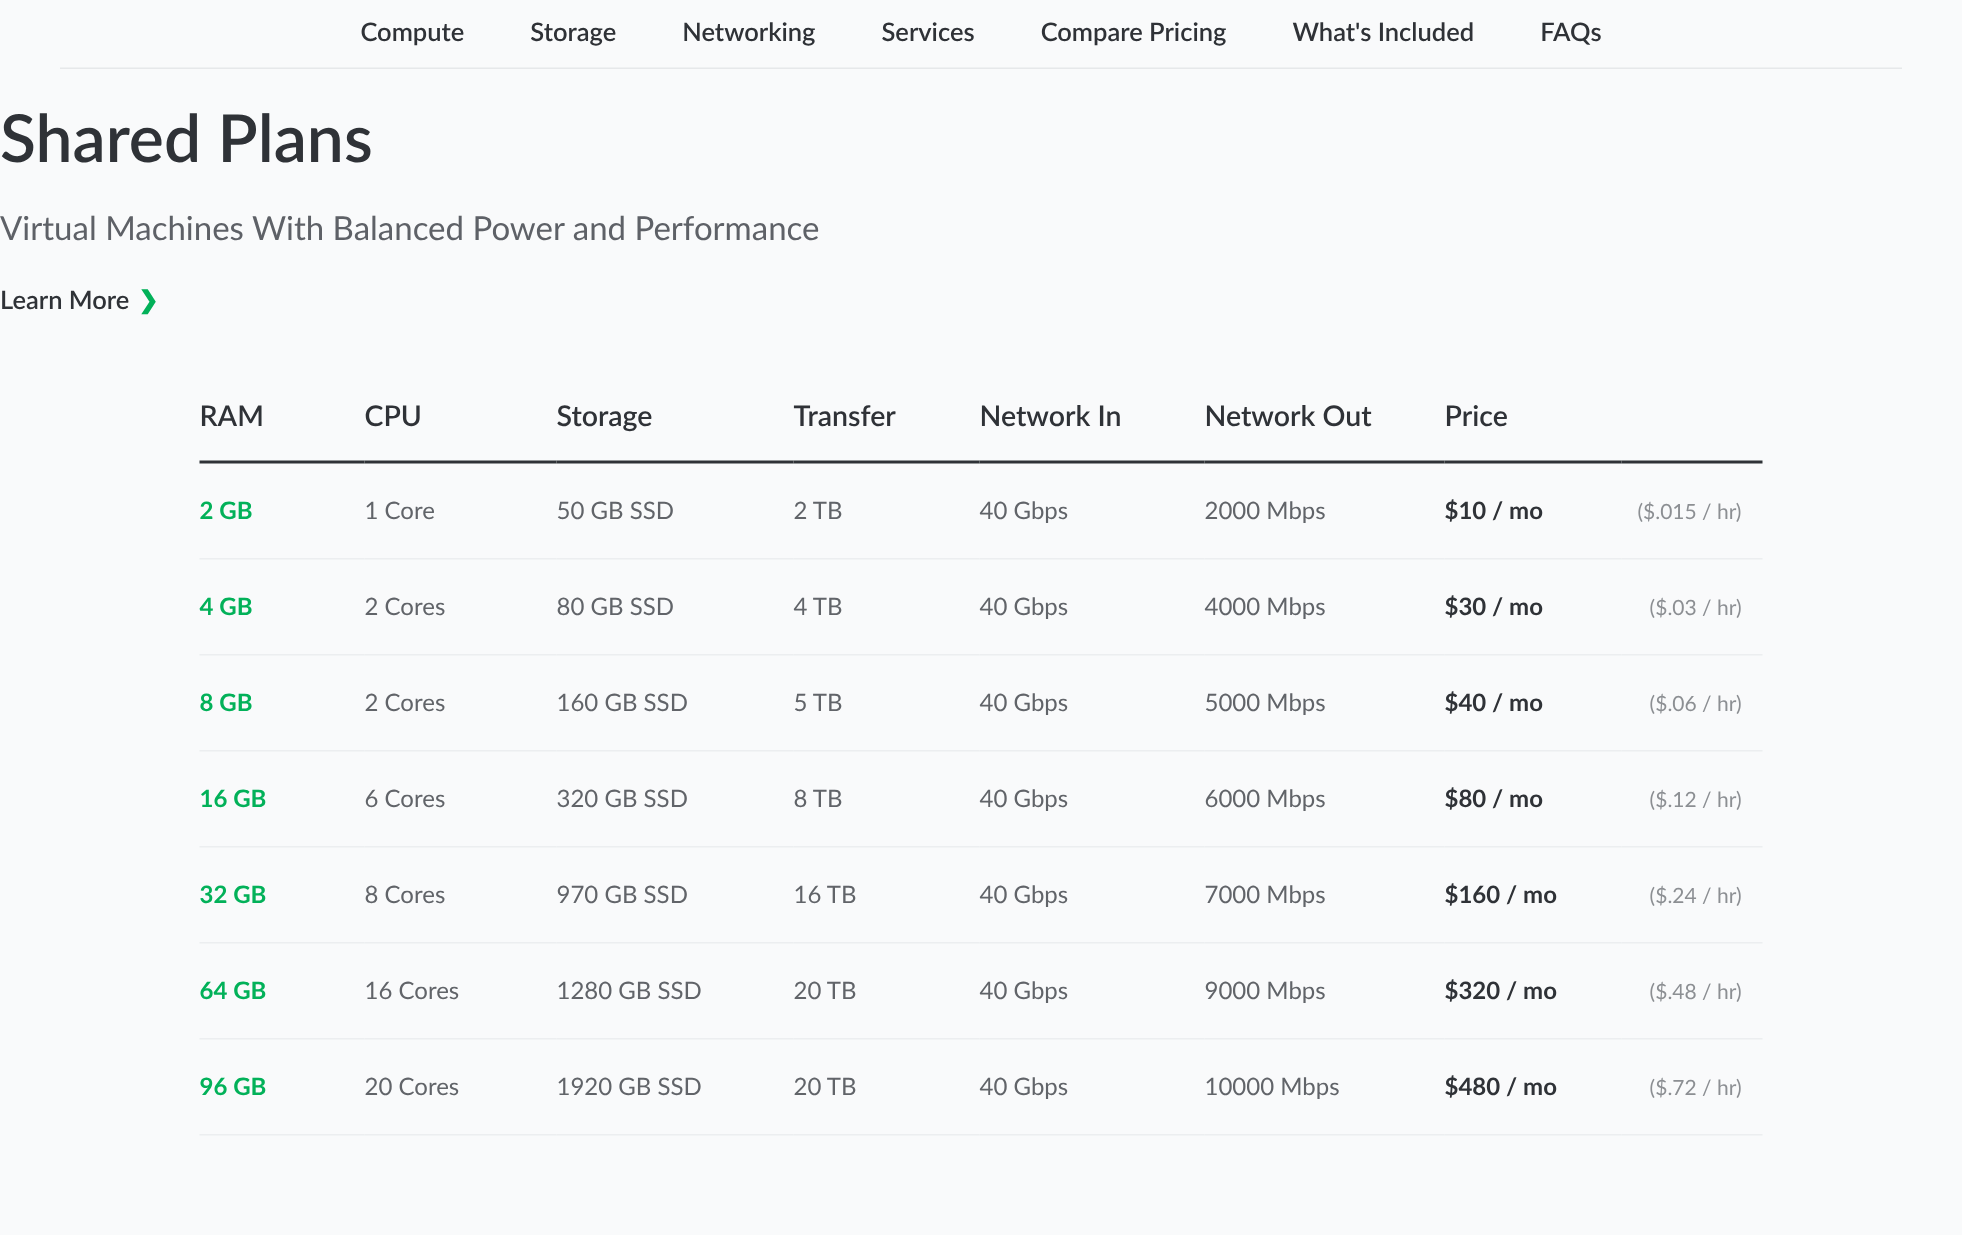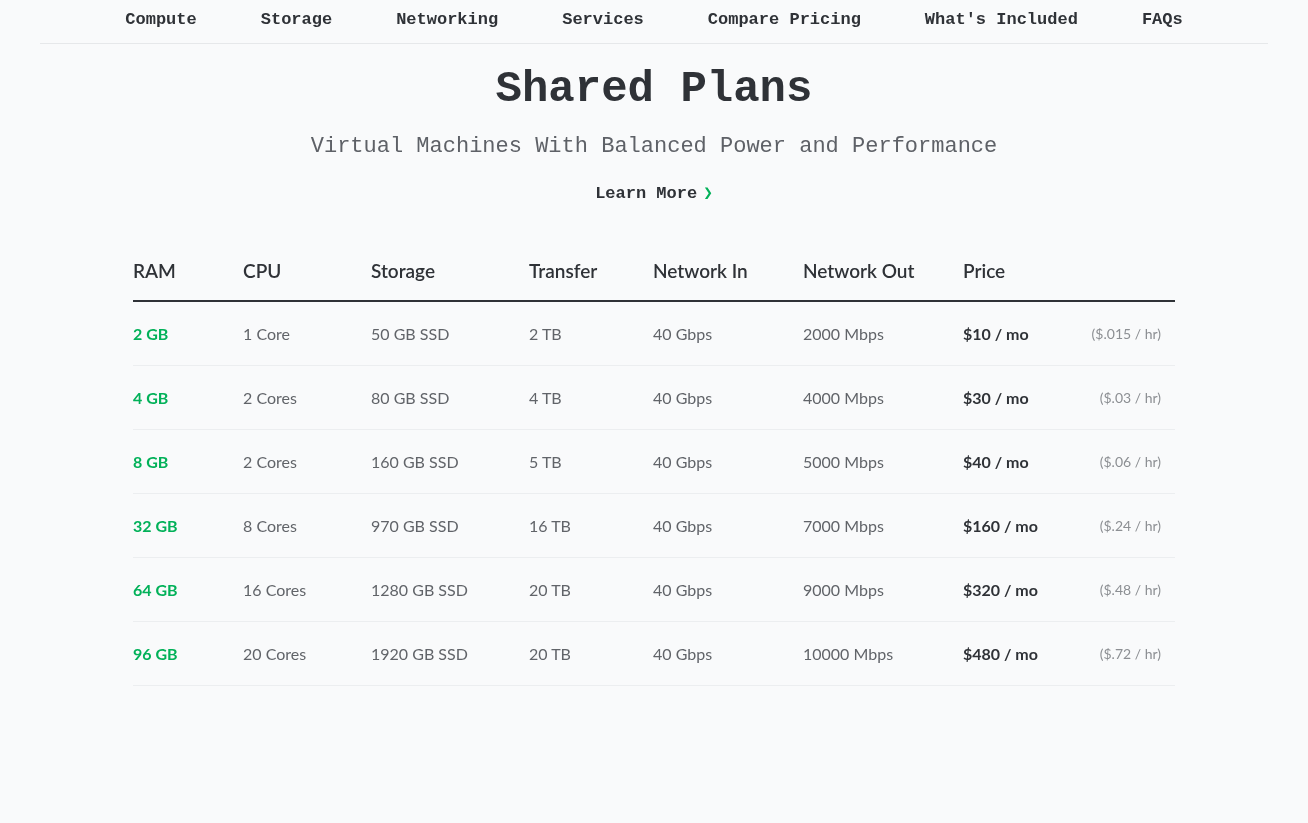--- a/index.html
+++ b/index.html
@@ -6,36 +6,33 @@
     body {
       font-family: -apple-system, BlinkMacSystemFont, "Segoe UI", "Lato", "Helvetica Neue", Arial, sans-serif;
       background: #f9fafb;
       color: #2f3237;
       width: 1308px;
       min-height: 823px;
     }
     .topnav {
       display: flex;
       justify-content: center;
-      gap: 64px;
+      gap: 44px;
       padding: 10px 0 14px 0;
       border-bottom: 1px solid #e6e8ea;
       margin: 0 40px;
-      font-family: Liberation Mono, monospace;
     }
     .topnav .nav-item {
       font-size: 17px;
       font-weight: 600;
       color: #2f3237;
       cursor: pointer;
     }
     .hero {
-      text-align: center;
       margin-top: 20px;
-      font-family: Liberation Mono, monospace;
     }
     .hero h1 {
       font-size: 44px;
       font-weight: 600;
       color: #2f3237;
     }
     .hero .subtitle {
       font-size: 22px;
       color: #5e6167;
       margin-top: 20px;
@@ -173,20 +170,30 @@
           <td class="ram">8 GB</td>
           <td>2 Cores</td>
           <td>160 GB SSD</td>
           <td>5 TB</td>
           <td>40 Gbps</td>
           <td>5000 Mbps</td>
           <td class="price-mo">$40 / mo</td>
           <td class="price-hr">($.06 / hr)</td>
         </tr>
         <tr>
+          <td class="ram">16 GB</td>
+          <td>6 Cores</td>
+          <td>320 GB SSD</td>
+          <td>8 TB</td>
+          <td>40 Gbps</td>
+          <td>6000 Mbps</td>
+          <td class="price-mo">$80 / mo</td>
+          <td class="price-hr">($.12 / hr)</td>
+        </tr>
+        <tr>
           <td class="ram">32 GB</td>
           <td>8 Cores</td>
           <td>970 GB SSD</td>
           <td>16 TB</td>
           <td>40 Gbps</td>
           <td>7000 Mbps</td>
           <td class="price-mo">$160 / mo</td>
           <td class="price-hr">($.24 / hr)</td>
         </tr>
         <tr>

